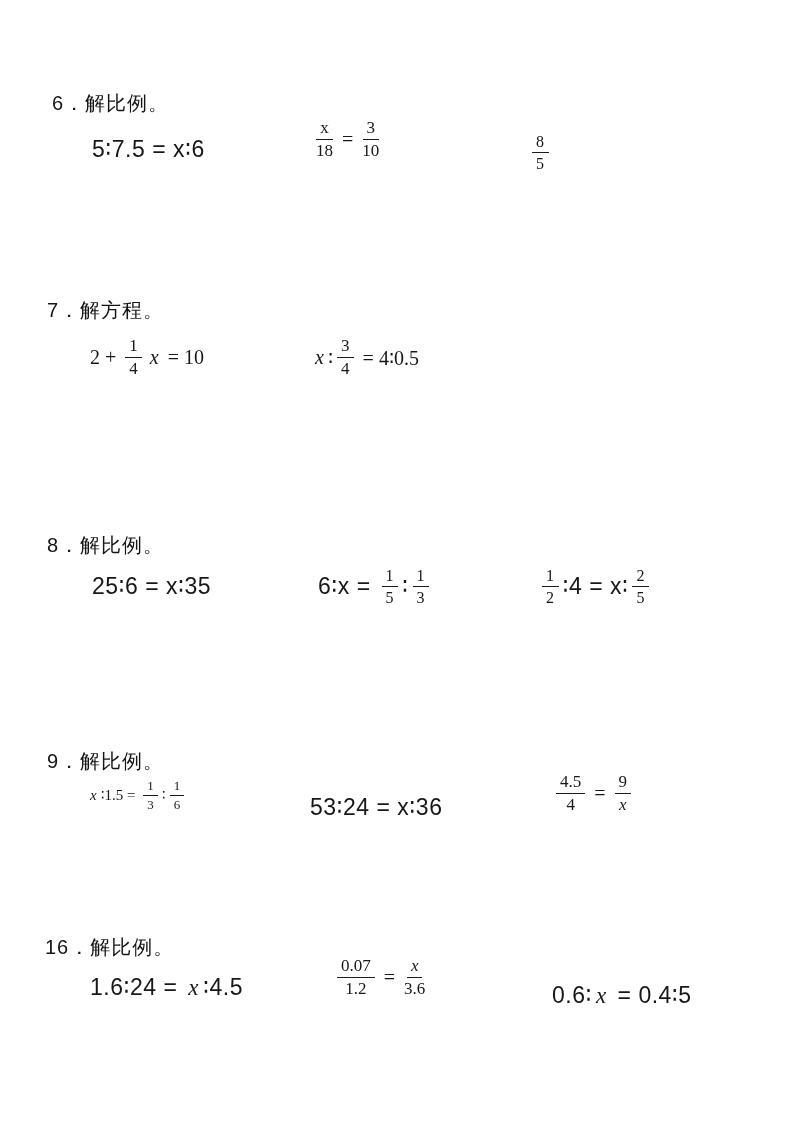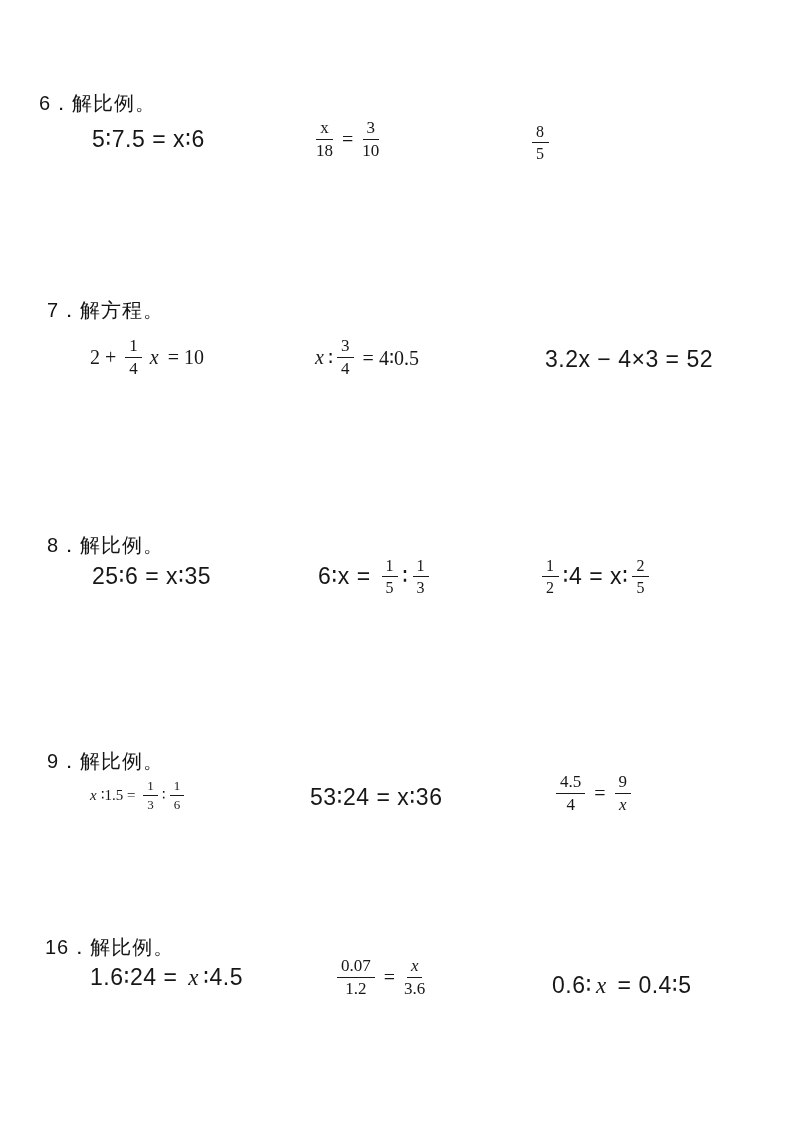--- a/index.html
+++ b/index.html
@@ -19,21 +19,21 @@
     color:#141414;
     white-space:pre;
   }
   .problem{
     position:absolute;
     display:flex;
     align-items:center;
     white-space:pre;
     color:#171717;
   }
-  .problem.sans{font-size:23px;letter-spacing:0.5px;}
+  .problem.sans{font-size:23px;letter-spacing:0.5px;margin-top:10px;}
   .problem.serif{font-family:"Liberation Serif",serif;font-size:20px;letter-spacing:0;}
   .problem.serif-sm{font-family:"Liberation Serif",serif;font-size:15px;}
   .tok{display:inline-block;}
   .it{
     font-family:"Liberation Serif",serif;
     font-style:italic;
     padding:0 4px;
   }
   .frac{
     display:inline-flex;
@@ -52,29 +52,28 @@
     padding:0 4px 1px 4px;
     text-align:center;
   }
   .frac .den{padding-top:1px;text-align:right;}
 </style>
 </head>
 <body>
 
 <div class="page">
 
-  <div class="heading" style="left:39px;top:90px">6．解比例。</div>
+  <div class="heading" style="left:52px;top:90px">6．解比例。</div>
   <div class="problem sans" style="left:92px;top:126px"><span class="tok">5∶7.5 = x∶6</span></div>
   <div class="problem serif" style="left:312px;top:118px"><span class="frac"><span class="num">x</span><span class="den">18</span></span><span class="tok"> = </span><span class="frac"><span class="num">3</span><span class="den">10</span></span></div>
   <div class="problem sans" style="left:528px;top:122px"><span class="frac"><span class="num">8</span><span class="den">5</span></span></div>
 
   <div class="heading" style="left:47px;top:297px">7．解方程。</div>
   <div class="problem serif" style="left:90px;top:336px"><span class="tok">2 + </span><span class="frac"><span class="num">1</span><span class="den">4</span></span><span class="tok it">x</span><span class="tok"> = 10</span></div>
   <div class="problem serif" style="left:311px;top:336px"><span class="tok it">x</span><span class="tok">∶</span><span class="frac"><span class="num">3</span><span class="den">4</span></span><span class="tok"> = 4∶0.5</span></div>
-  <div class="problem sans" style="left:545px;top:346px"><span class="tok">3.2x − 4×3 = 52</span></div>
 
   <div class="heading" style="left:47px;top:532px">8．解比例。</div>
   <div class="problem sans" style="left:92px;top:563px"><span class="tok">25∶6 = x∶35</span></div>
   <div class="problem sans" style="left:318px;top:556px"><span class="tok">6∶x = </span><span class="frac"><span class="num">1</span><span class="den">5</span></span><span class="tok">∶</span><span class="frac"><span class="num">1</span><span class="den">3</span></span></div>
   <div class="problem sans" style="left:538px;top:556px"><span class="frac"><span class="num">1</span><span class="den">2</span></span><span class="tok">∶4 = x∶</span><span class="frac"><span class="num">2</span><span class="den">5</span></span></div>
 
   <div class="heading" style="left:47px;top:748px">9．解比例。</div>
   <div class="problem serif-sm" style="left:86px;top:778px"><span class="tok it">x</span><span class="tok">∶1.5 = </span><span class="frac"><span class="num">1</span><span class="den">3</span></span><span class="tok">∶</span><span class="frac"><span class="num">1</span><span class="den">6</span></span></div>
   <div class="problem sans" style="left:310px;top:784px"><span class="tok">53∶24 = x∶36</span></div>
   <div class="problem serif" style="left:552px;top:772px"><span class="frac"><span class="num">4.5</span><span class="den">4</span></span><span class="tok"> = </span><span class="frac"><span class="num">9</span><span class="den it">x</span></span></div>

